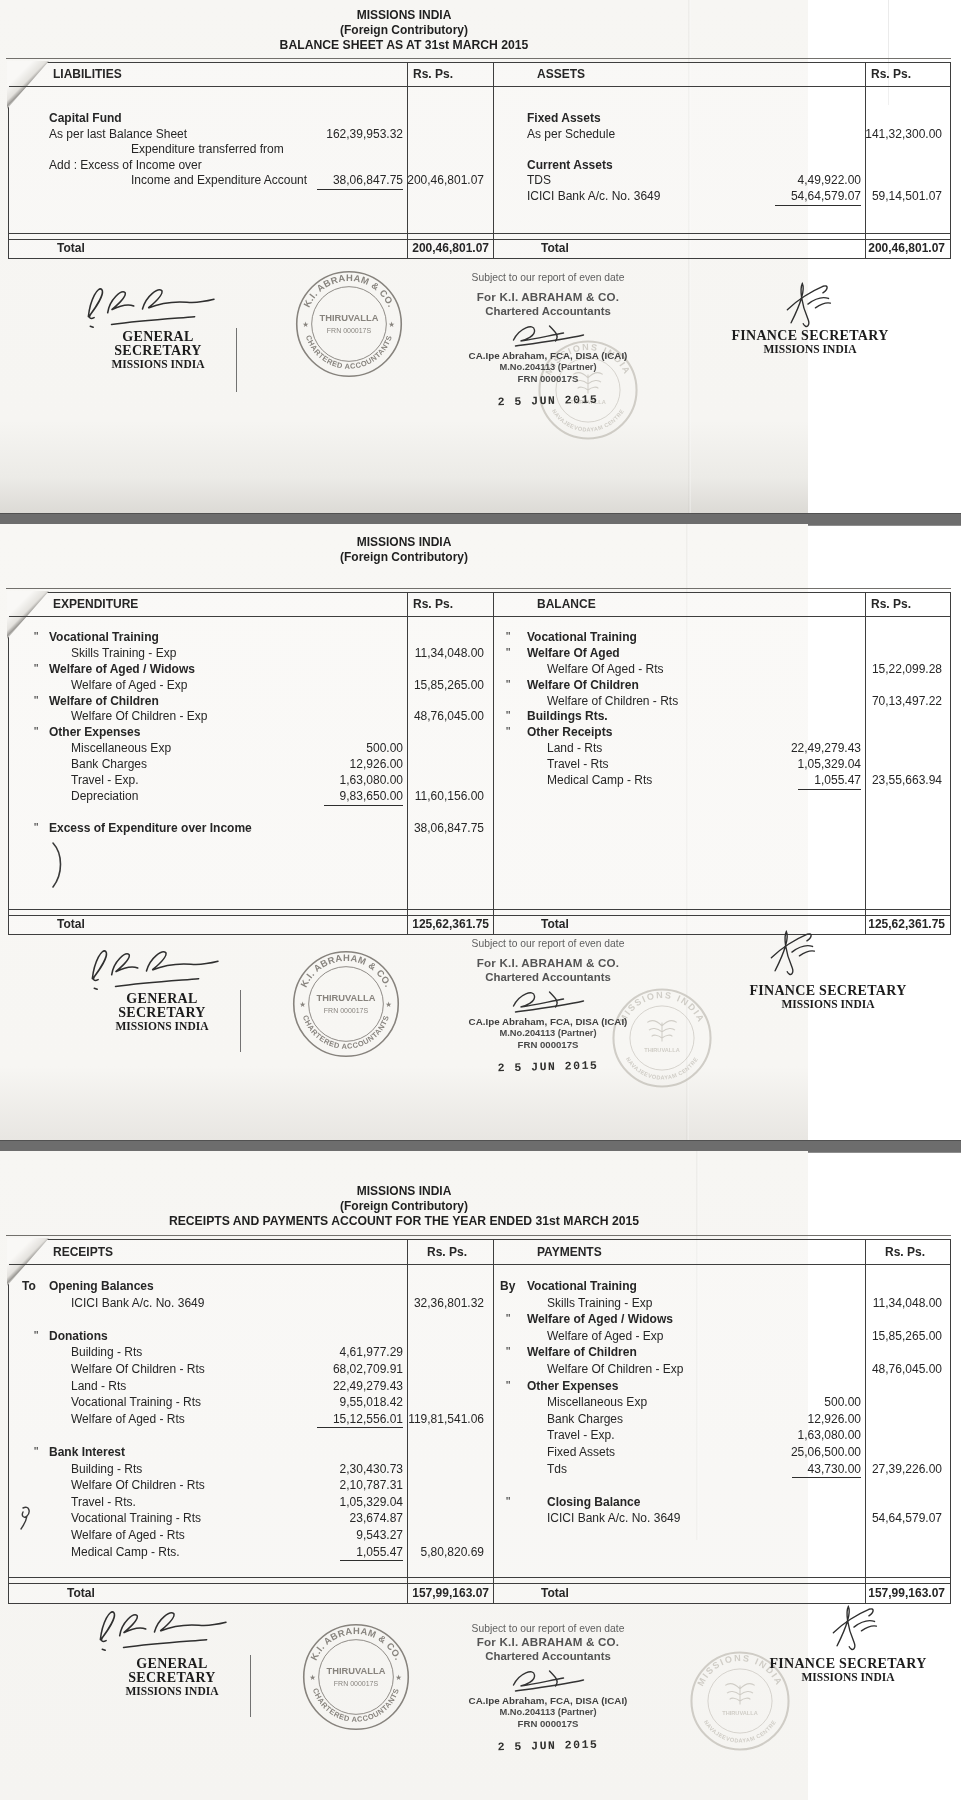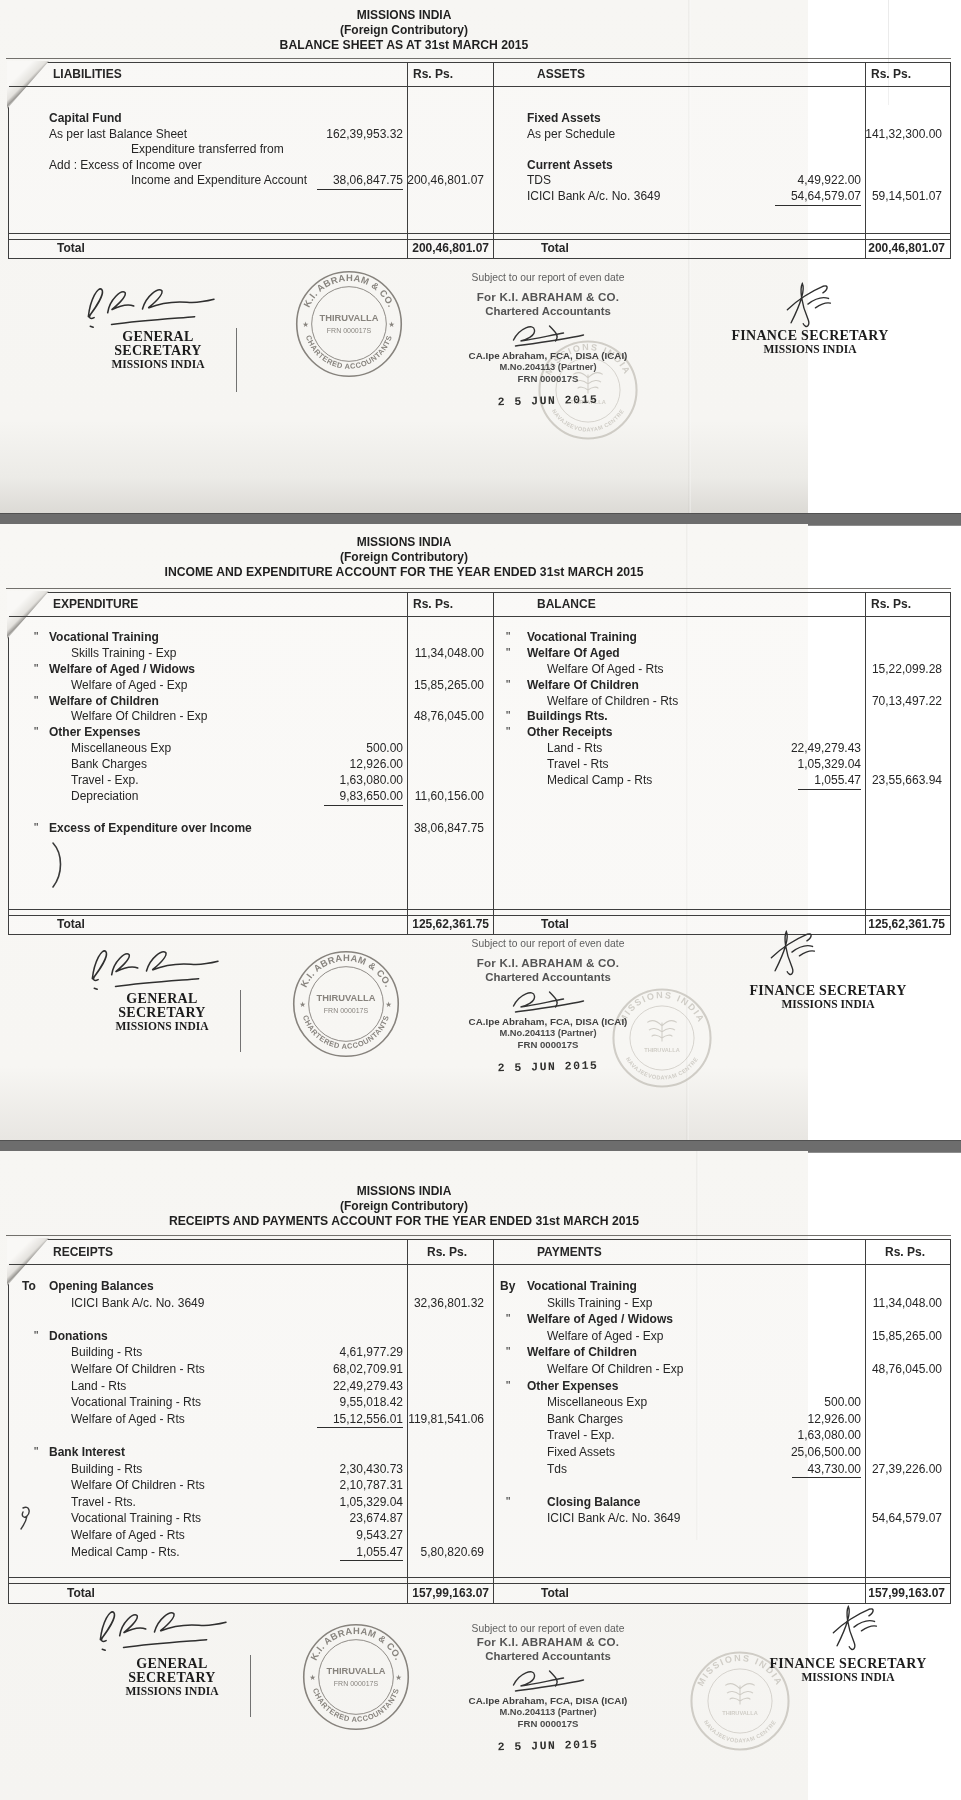--- a/index.html
+++ b/index.html
@@ -240,21 +240,20 @@
   </div>
 </div>
 
 <div class="bar" id="bar1"></div>
 
 <div class="page" id="page2">
   <div class="crease" style="left:686px"></div>
   <div class="titles" style="top:11px">
     <div>MISSIONS INDIA</div>
     <div>(Foreign Contributory)</div>
-    <div class="main">INCOME AND EXPENDITURE ACCOUNT FOR THE YEAR ENDED 31st MARCH 2015</div>
   </div>
   <div class="sheet-table s2" style="top:68px">
     <div class="curl"></div>
     <div class="vline v1"></div>
     <div class="vline v2"></div>
     <div class="vline v3"></div>
     <div class="thead">
       <span class="th-l">EXPENDITURE</span>
       <span class="th-a1">Rs. Ps.</span>
       <span class="th-r">BALANCE</span>

